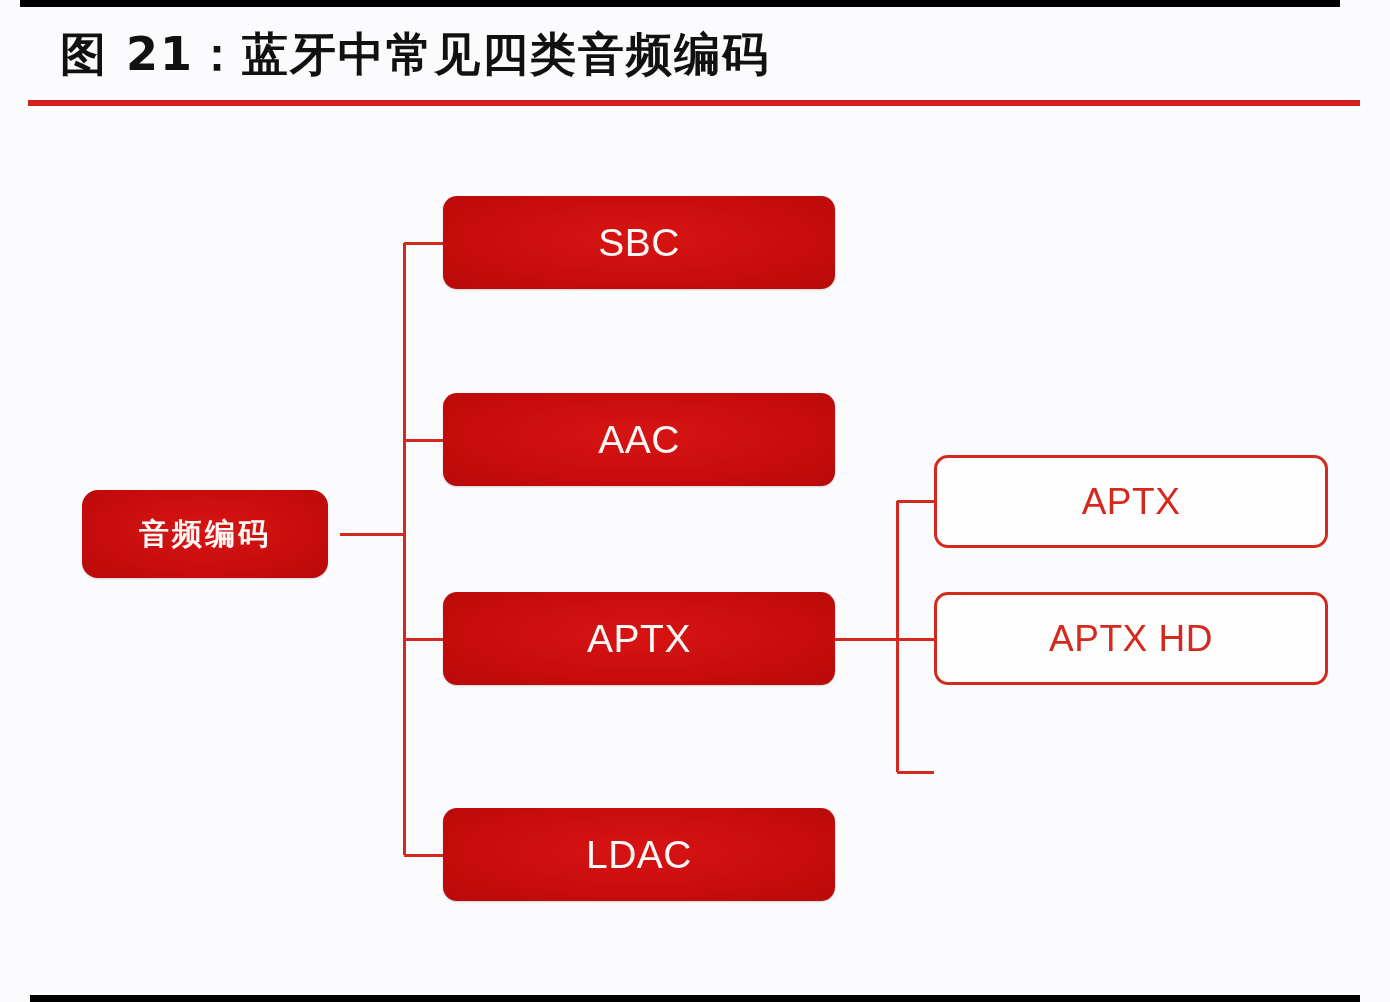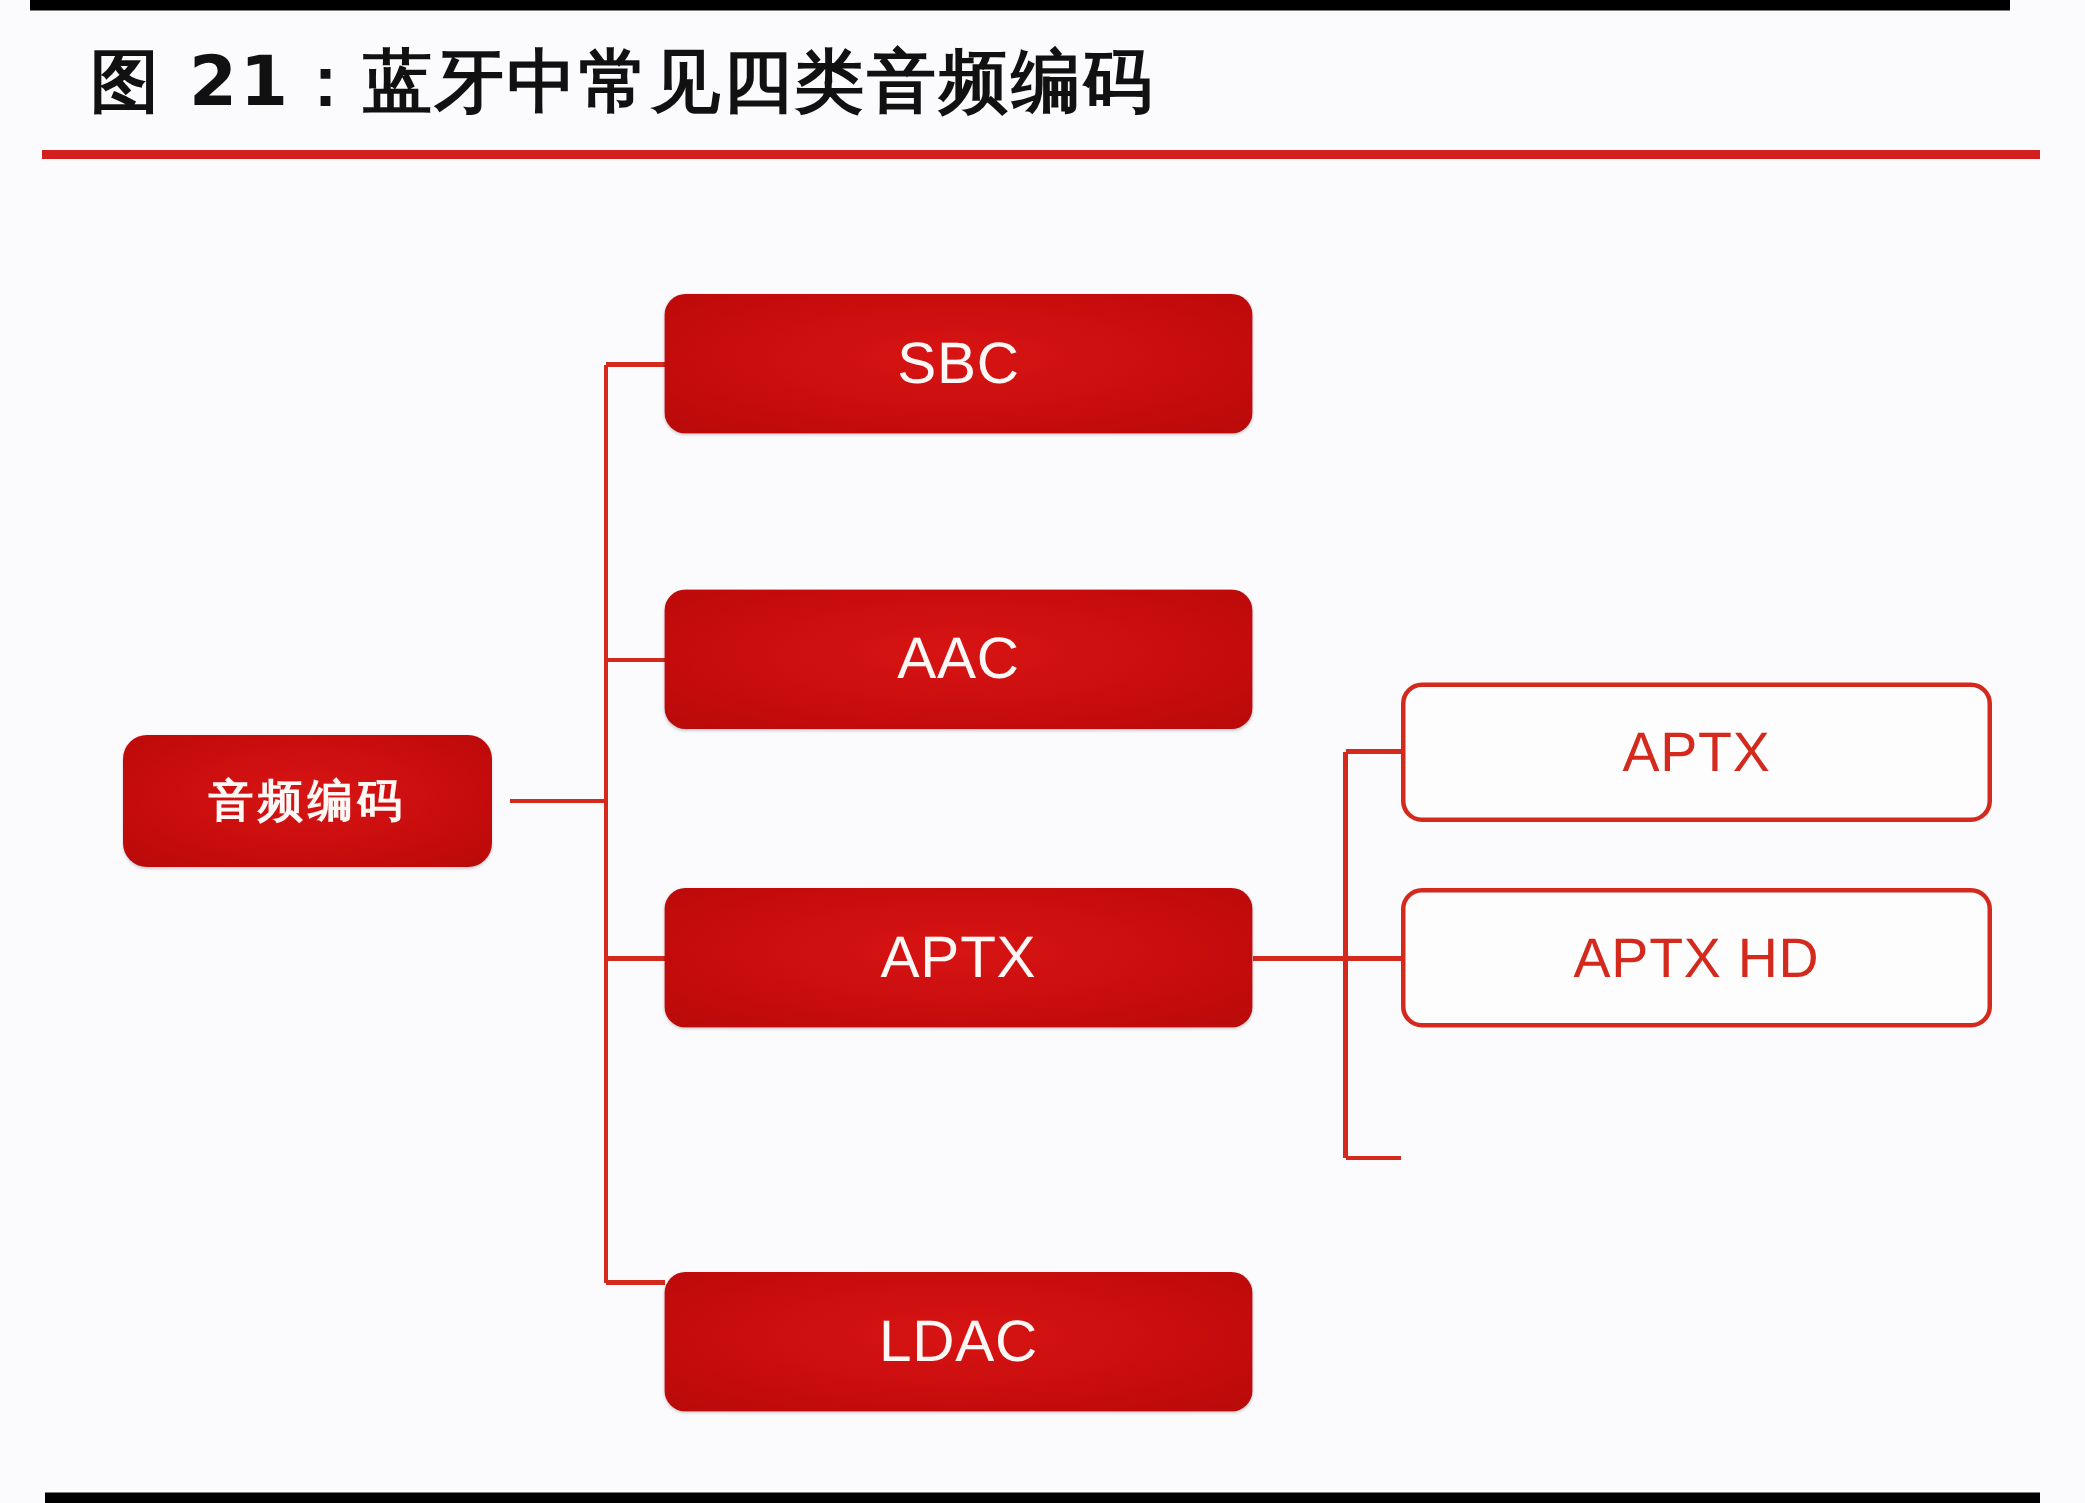--- a/index.html
+++ b/index.html
@@ -114,21 +114,21 @@
     left: 443px;
     width: 392px;
     height: 93px;
     font-size: 39px;
     font-weight: 400;
     letter-spacing: 0.5px;
   }
   .node-l1-sbc  { top: 196px; }
   .node-l1-aac  { top: 393px; align-items: center; }
   .node-l1-aptx { top: 592px; }
-  .node-l1-ldac { top: 848px; }
+  .node-l1-ldac { top: 808px; }
 
   .node-l2 {
     left: 934px;
     width: 394px;
     height: 93px;
     font-size: 37px;
     font-weight: 400;
     letter-spacing: 0.5px;
     line-height: 1.18;
   }

